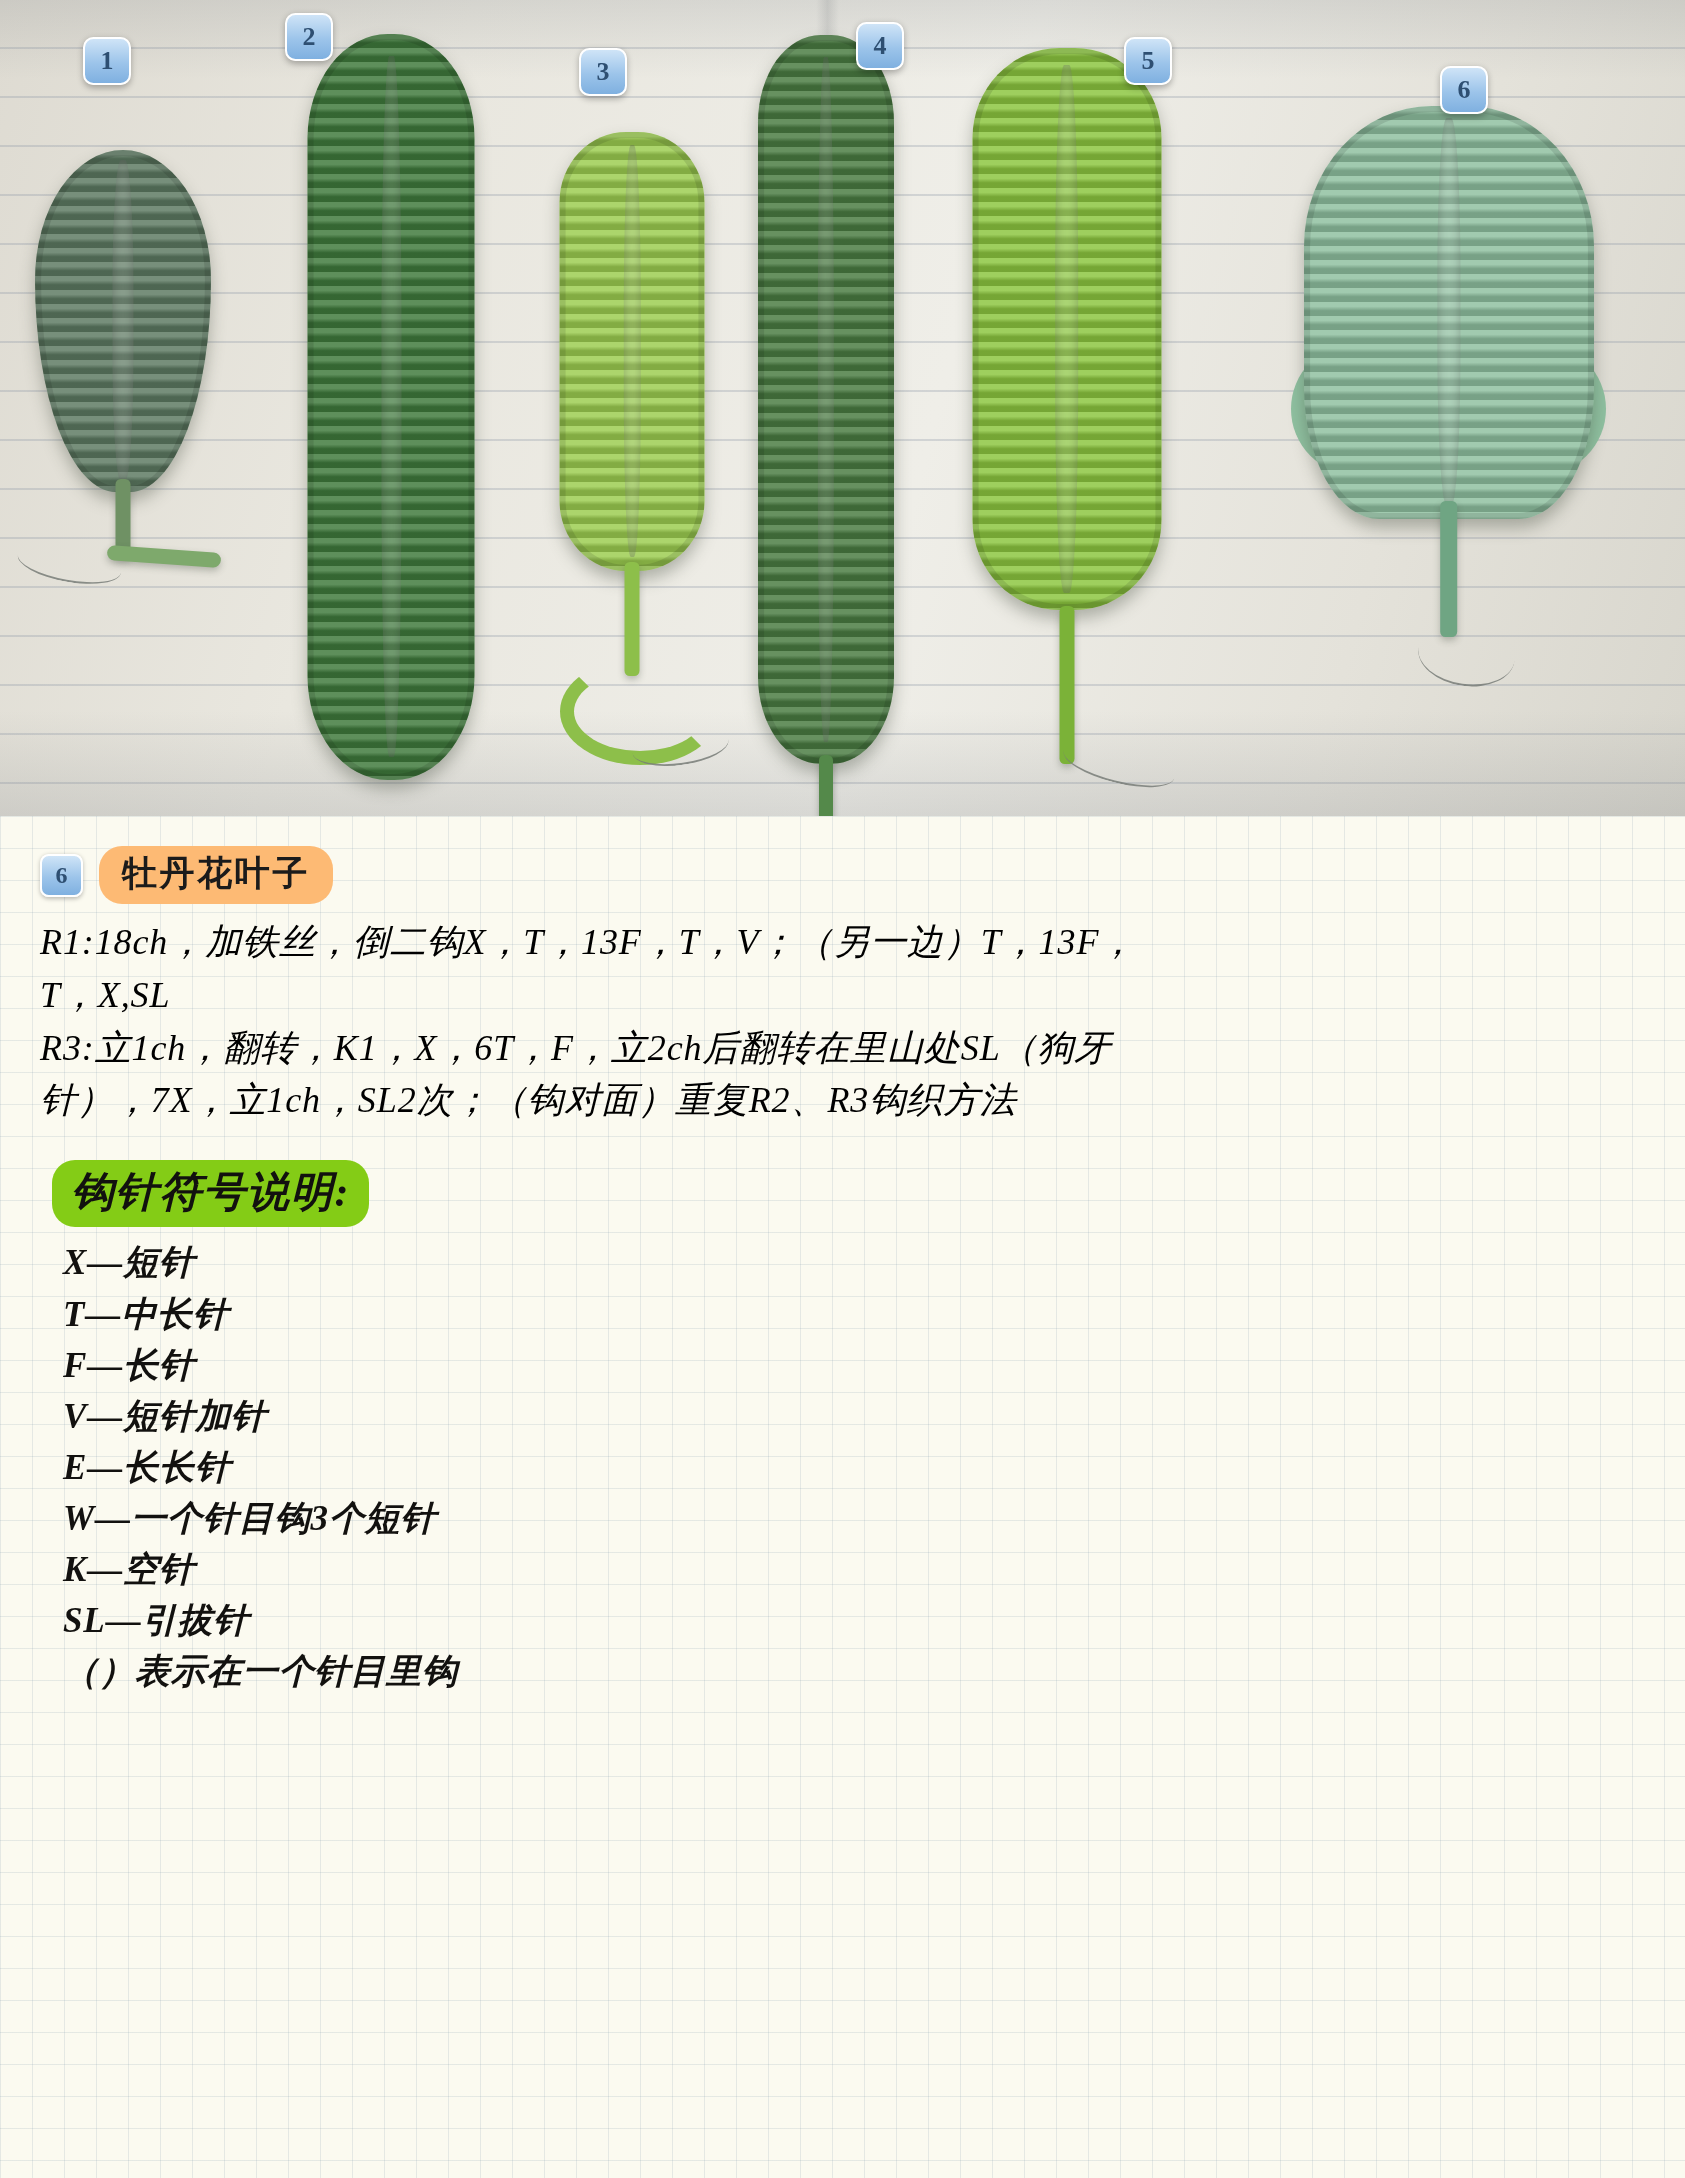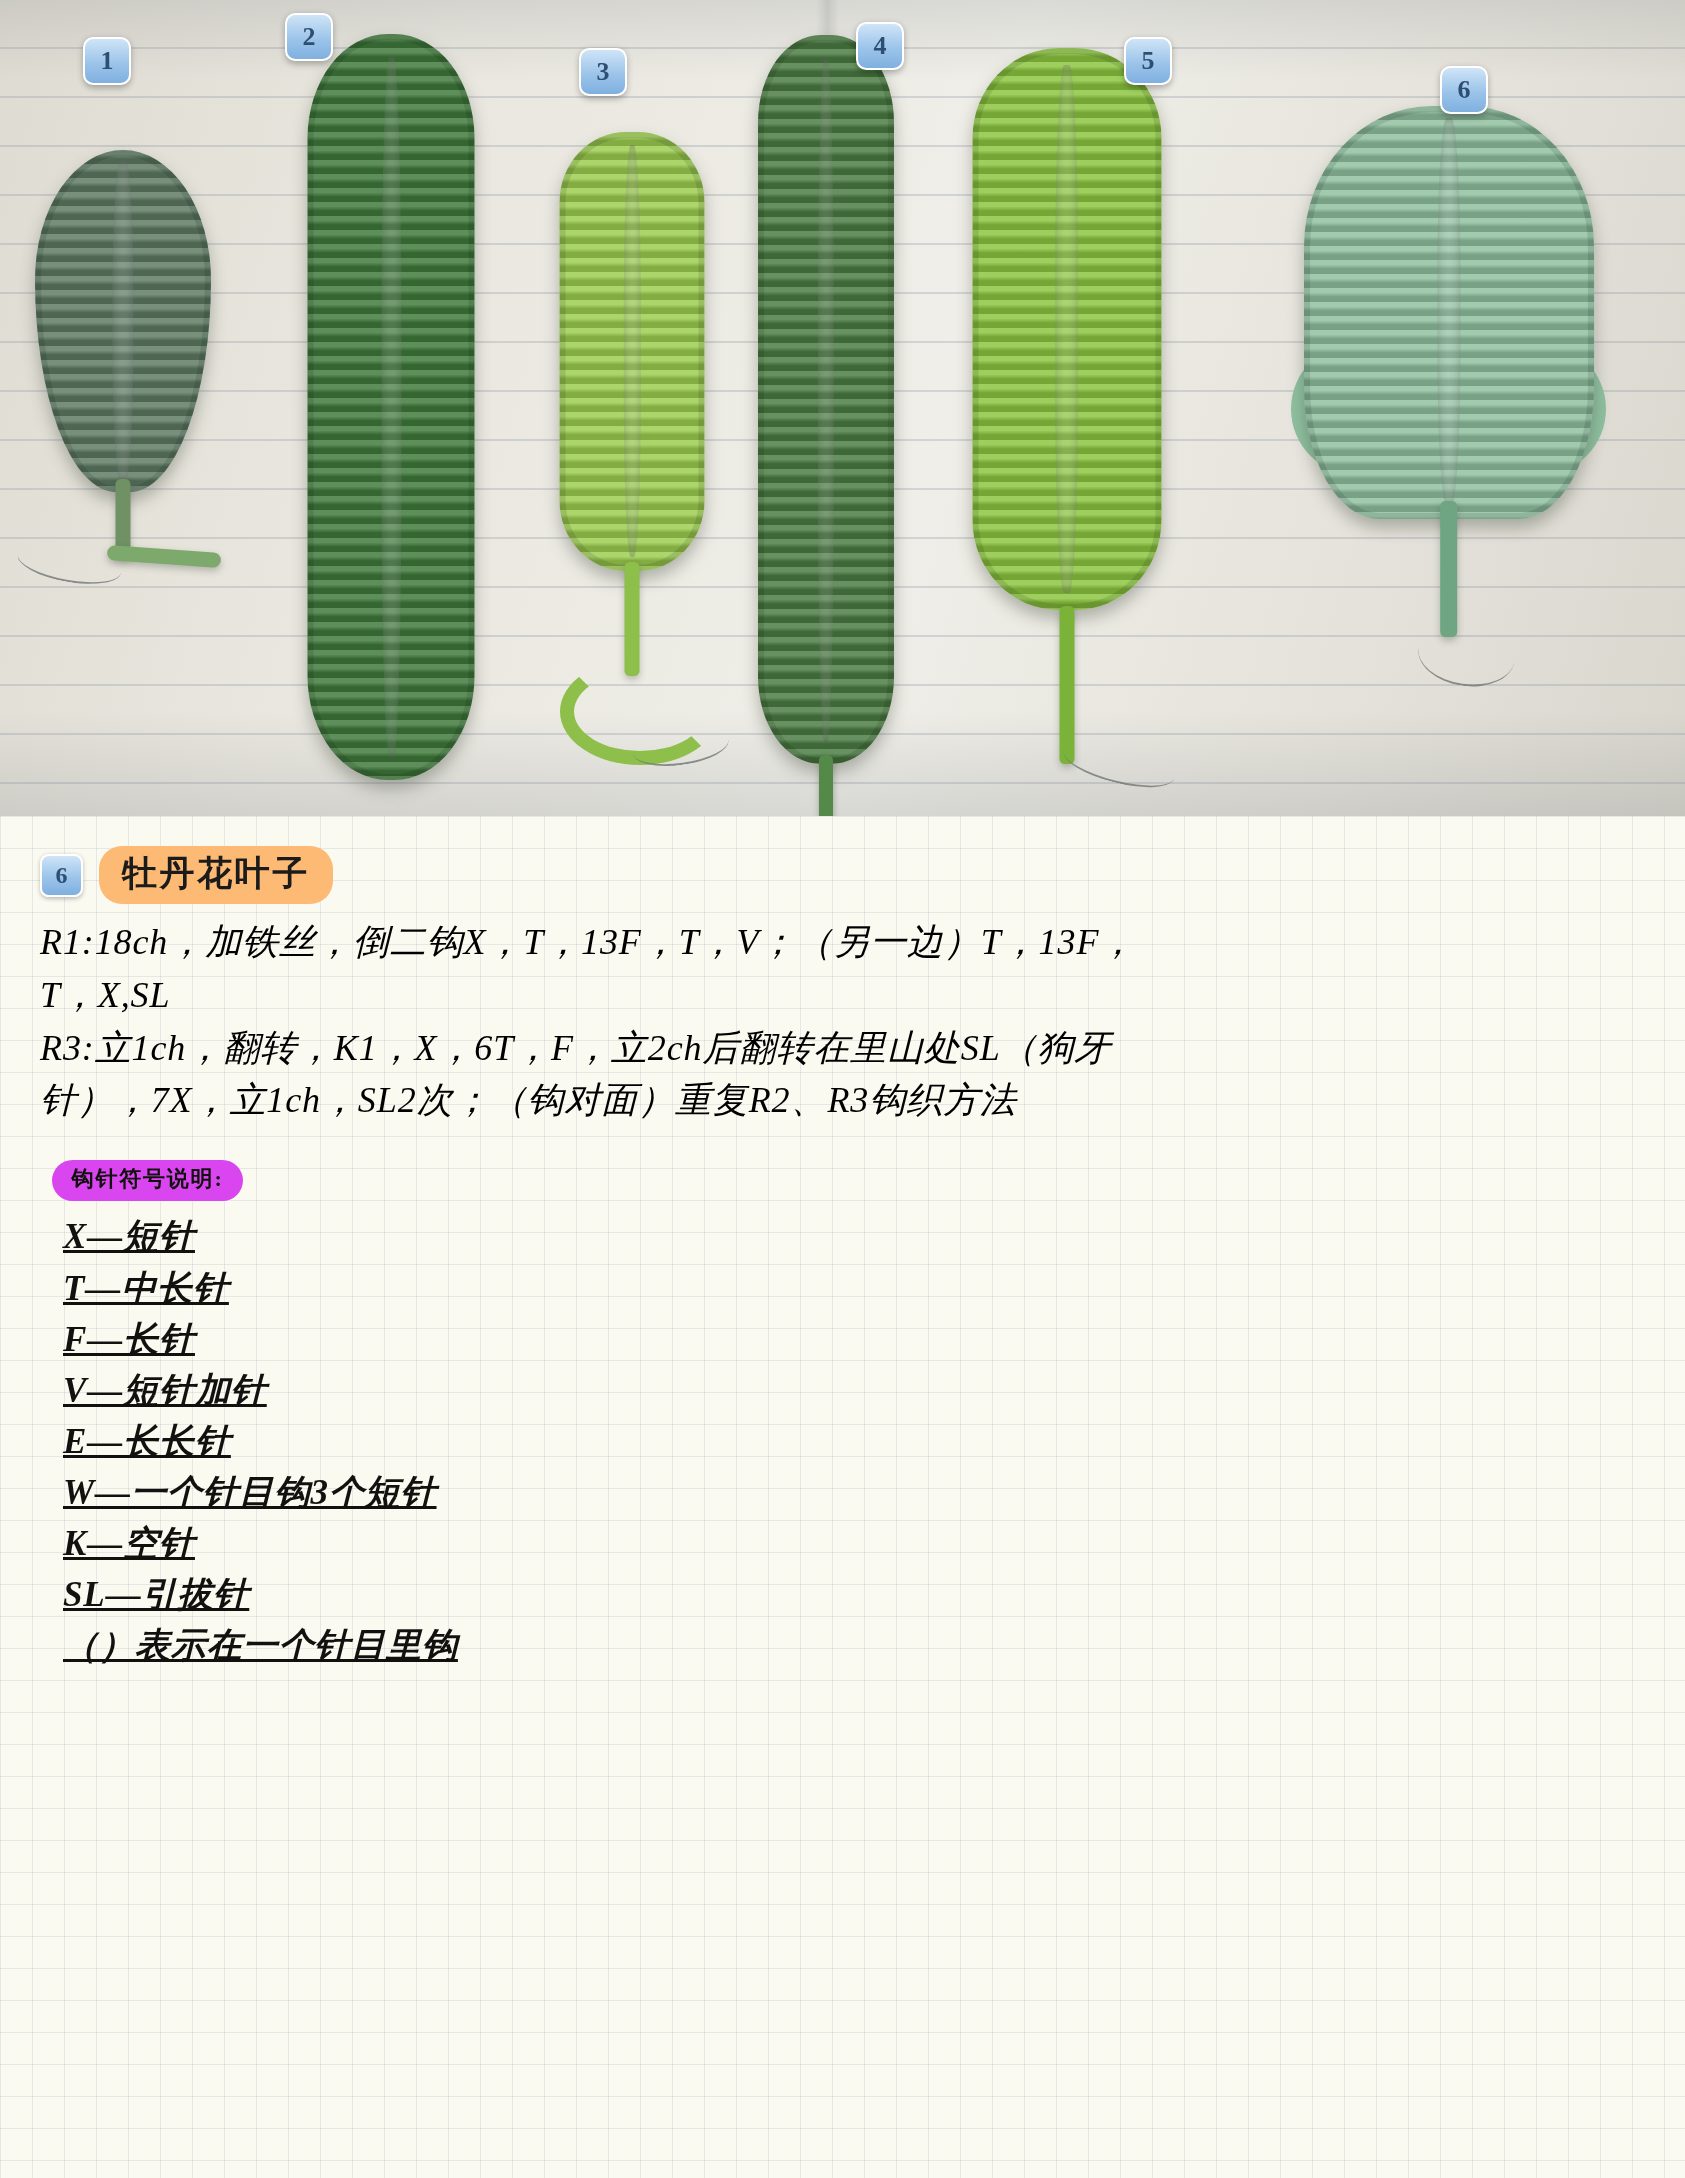--- a/index.html
+++ b/index.html
@@ -192,39 +192,39 @@
     color: #000000;
     letter-spacing: 0.9px;
     margin: 0 0 1.8px 0;
   }
 
   .legend-pill-row {
     margin: 33px 0 10.5px 12.3px;
   }
   .legend-pill {
     display: inline-block;
-    background: #d946ef;
+    background: #84cc16;
     border-radius: 23px;
     padding: 4.4px 19.3px 7px 19.3px;
-    font-size: 22px;
+    font-size: 42px;
     font-weight: bold;
     color: #12110f;
     font-family: "Liberation Serif", serif;
     letter-spacing: 1.8px;
+    font-style: italic;
   }
   .legend-item {
     font-family: "Liberation Serif", serif;
     font-style: italic;
     font-weight: bold;
     font-size: 35px;
     line-height: 1.46;
     color: #12110f;
     margin-left: 23px;
     letter-spacing: 0.9px;
-    text-decoration: underline;
   }
 </style>
 </head>
 <body>
 
 <div class="photo">
   <div class="paper-lines"></div>
   <div class="paper-seam"></div>
   <div class="paper-shadow-top"></div>
   <div class="paper-shadow-bottom"></div>

